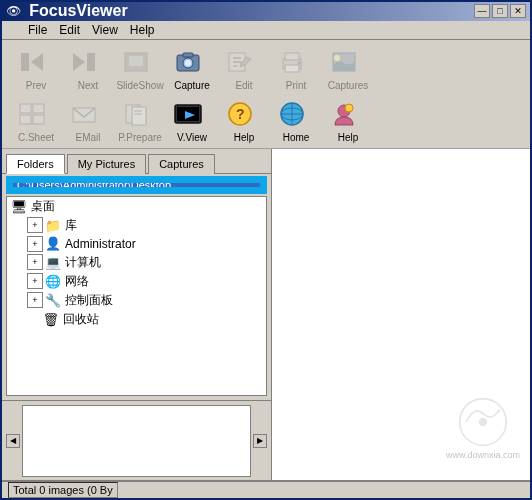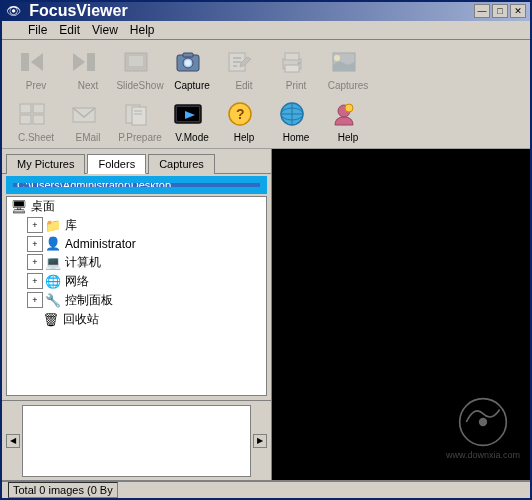--- a/index.html
+++ b/index.html
@@ -177,21 +177,21 @@
       flex-shrink: 0;
       display: flex;
       align-items: center;
       justify-content: center;
       font-size: 13px;
     }
 
     
     .right-panel {
       flex: 1;
-      background: #000000;
+      background: #ffffff;
       position: relative;
     }
 
     
     .status-bar {
       height: 20px;
       background: #d4d0c8;
       border-top: 2px solid #808080;
       display: flex;
       align-items: center;
@@ -419,21 +419,21 @@
       </div>
 
       <div class="toolbar-btn">
         <div class="icon-area">
           <svg width="30" height="26" viewBox="0 0 30 26">
             <rect x="2" y="4" width="26" height="18" rx="2" fill="#334" stroke="#111" stroke-width="1.5"></rect>
             <rect x="4" y="6" width="22" height="14" fill="#000"></rect>
             <polygon points="12,10 12,18 22,14" fill="#4af"></polygon>
           </svg>
         </div>
-        <span class="btn-label">V.Mode</span>
+        <span class="btn-label">V.View</span>
       </div>
 
       <div class="toolbar-btn">
         <div class="icon-area">
           <svg width="30" height="26" viewBox="0 0 30 26">
             <circle cx="15" cy="13" r="11" fill="#ffcc44" stroke="#cc8800" stroke-width="1.5"></circle>
             <text x="11" y="18" font-size="14" font-weight="bold" fill="#884400">?</text>
           </svg>
         </div>
         <span class="btn-label">Help</span>
@@ -462,22 +462,22 @@
         <span class="btn-label">Help</span>
       </div>
     </div>
   </div>
 
   <div class="main-area">
 
     <div class="left-panel">
 
       <div class="tabs">
+        <div class="tab active">Folders</div>
         <div class="tab">My Pictures</div>
-        <div class="tab active">Folders</div>
         <div class="tab">Captures</div>
       </div>
 
       <div class="path-bar" style="border-top:1px solid #808080;">
         <input class="path-input" type="text" value="C:\Users\Administrator\Desktop" style="">
       </div>
 
       <div class="tree-view">
 
         <div class="tree-item" style="padding-left:4px;">

